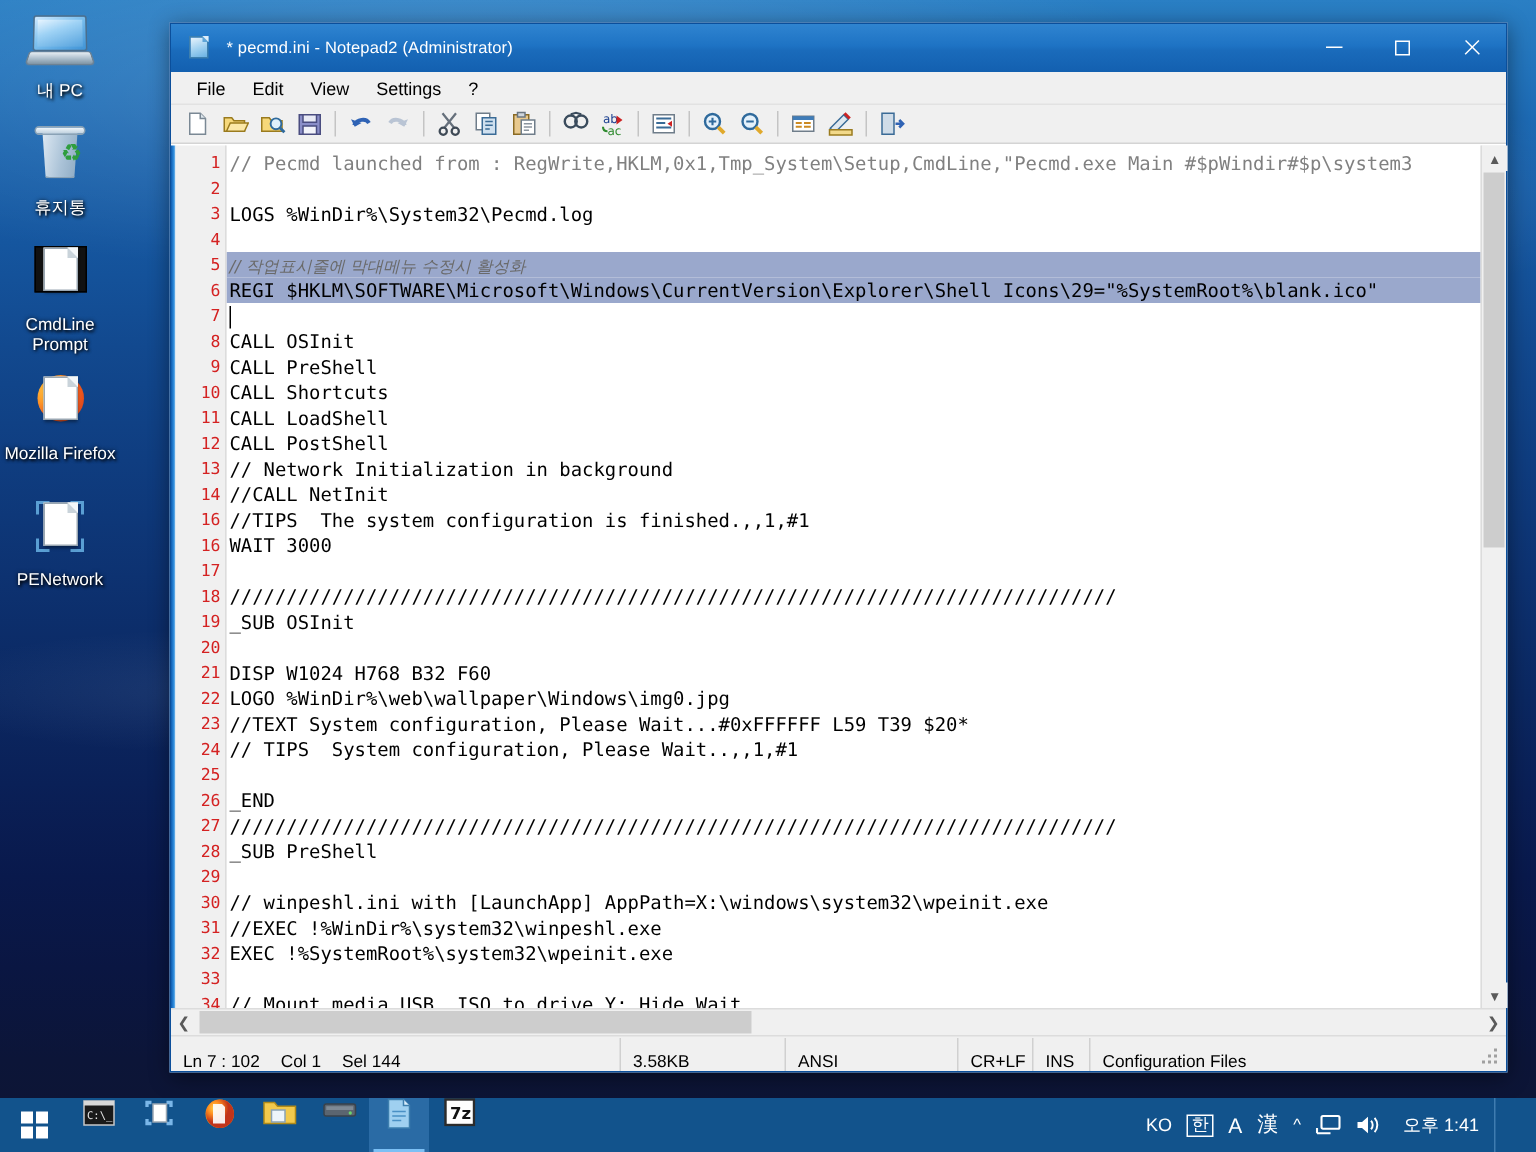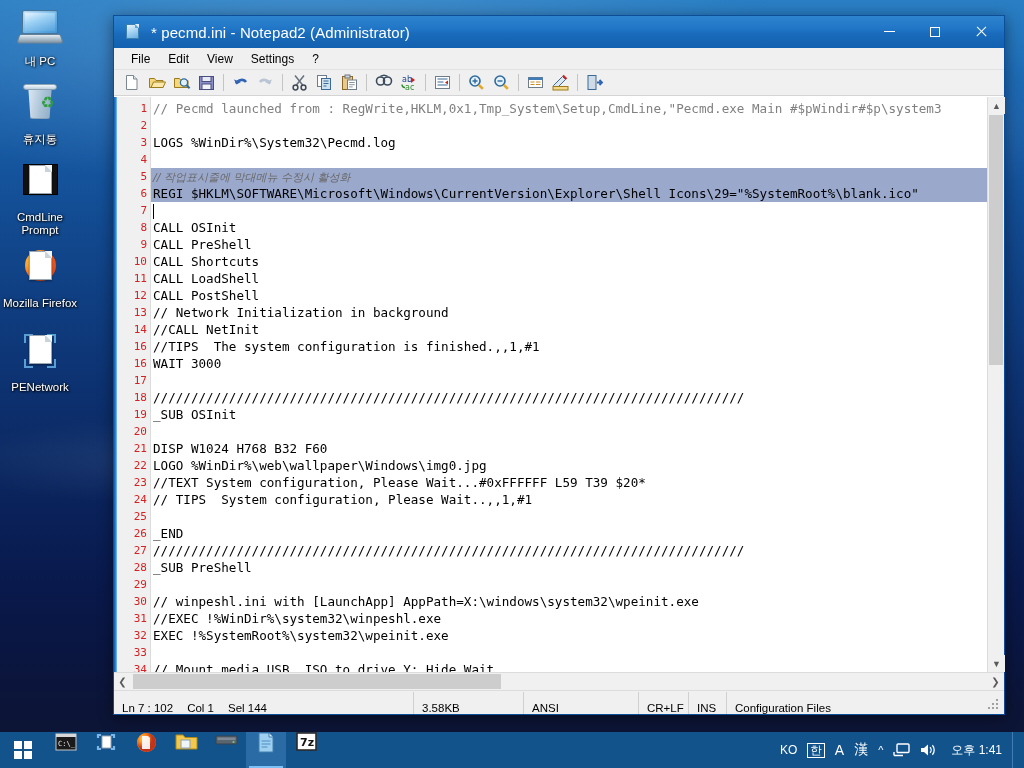--- a/index.html
+++ b/index.html
@@ -91,21 +91,21 @@
     height: 32px; flex: 0 0 32px; display:flex; align-items:center;
     background: linear-gradient(180deg,#2f84d0 0%, #1e73c4 45%, #1a6bbb 55%, #1360b0 100%);
     color:#fff; position:relative;
   }
   #tb-icon { width:18px; height:18px; margin-left:10px; position:relative; flex:0 0 18px; }
   #tb-icon .pg { position:absolute; left:2px; top:1px; width:13px; height:15px;
     background: linear-gradient(160deg,#eaf4fc,#9fd0f0 55%,#6ab1e3);
     border:1px solid #3d7fae; }
   #tb-icon .pg::after { content:""; position:absolute; right:-1px; top:-1px;
     border-width:0 4px 4px 0; border-style:solid; border-color:#5fa5d8 #dfeefa; }
-  #tb-title { margin-left:9px; font-size:15px; letter-spacing:.1px; white-space:nowrap; }
+  #tb-title { margin-left:9px; font-size:11px; letter-spacing:.1px; white-space:nowrap; }
   .wbtn { width:46px; height:31px; display:flex; align-items:center; justify-content:center;
     color:#fff; font-size:14px; line-height:1; }
   #wbtns { position:absolute; right:0; top:0; display:flex; }
   .gly-min { width:11px; height:1px; background:#fff; }
   .gly-max { width:10px; height:10px; border:1px solid #fff; }
   .gly-cls { position:relative; width:12px; height:12px; }
   .gly-cls::before, .gly-cls::after { content:""; position:absolute; left:0; top:5px;
     width:13px; height:1.4px; background:#fff; }
   .gly-cls::before { transform: rotate(45deg); }
   .gly-cls::after  { transform: rotate(-45deg); }
@@ -172,21 +172,21 @@
     background:#12538c; display:flex; align-items:center; }
   #start { width:46px; height:36px; display:flex; align-items:center; justify-content:center; }
   .winlogo { width:18px; height:18px; display:grid; grid-template-columns:1fr 1fr;
     grid-template-rows:1fr 1fr; gap:2px; }
   .winlogo i { background:#fff; display:block; }
   .tbitem { width:40px; height:36px; display:flex; align-items:flex-start; justify-content:center;
     position:relative; }
   .tbitem.active { background:#2a6ba5; }
   .tbitem.active::after { content:""; position:absolute; bottom:0; left:3px; right:3px;
     height:2px; background:#7cc0f5; }
-  #tray { margin-left:auto; display:flex; align-items:center; height:36px; padding-right:6px; gap:0px; }
+  #tray { margin-left:auto; display:flex; align-items:center; height:36px; padding-right:22px; gap:0px; }
   .trayitem { height:36px; display:flex; align-items:center; justify-content:center;
     color:#fff; font-size:12px; padding:0 5px; }
   .trayitem.boxed { }
   .trayitem.boxed span { border:1px solid #fff; padding:0px 2px; line-height:13px;
     font-size:11.5px; display:inline-block; }
   #clock { color:#fff; font-size:12px; padding:0 10px 0 8px; white-space:nowrap;
     display:flex; align-items:center; height:36px; }
   #showdesk { width:6px; height:36px; border-left:1px solid #3f7cb0; }
 </style>
 </head>

